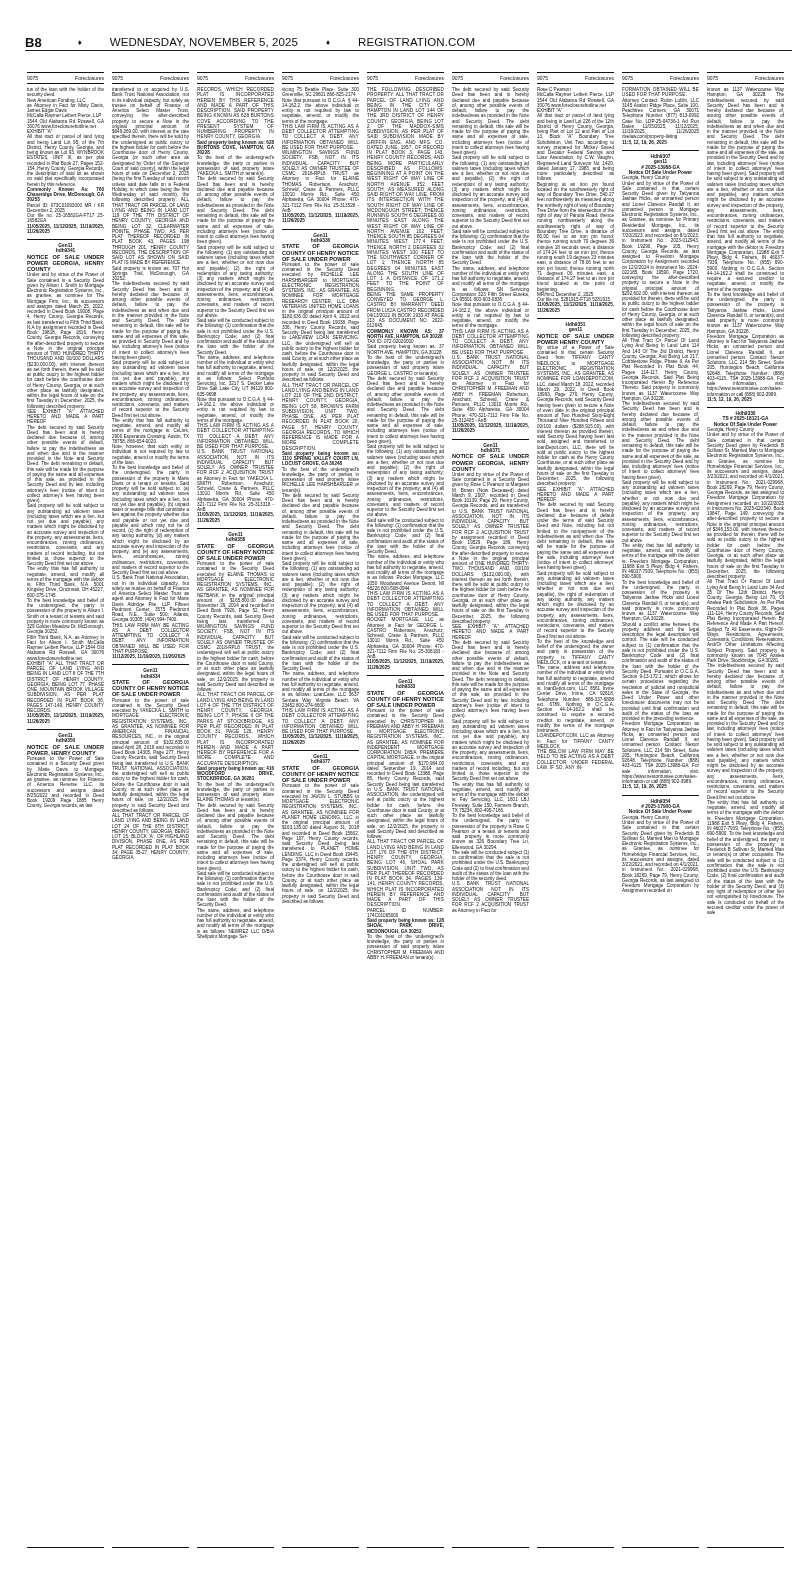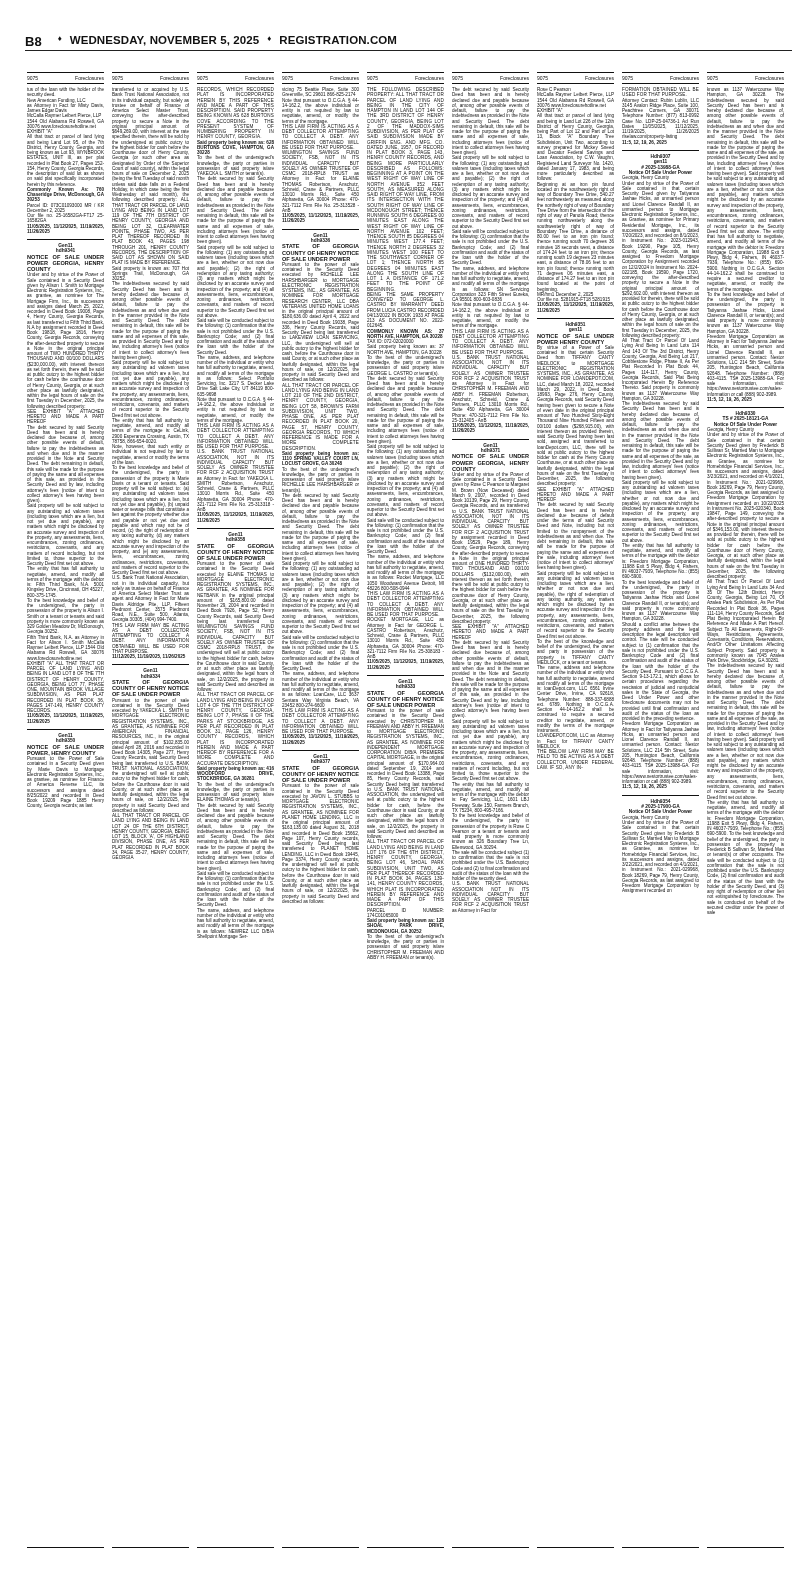--- a/index.html
+++ b/index.html
@@ -1,19 +1,19 @@
 <!DOCTYPE html>
 <html><head>
 <meta charset="utf-8">
 <style>
   html,body{margin:0;padding:0;background:#fff;}
   body{width:792px;height:1584px;overflow:hidden;position:relative;font-family:"Liberation Sans",sans-serif;color:#111;}
-  .masthead{position:absolute;left:25px;top:34px;width:767px;height:16px;border-bottom:1px solid #222;display:flex;font-family:"Liberation Sans",sans-serif;}
+  .masthead{position:absolute;left:25px;top:34px;width:767px;height:16px;border-bottom:1px solid #222;display:flex;align-items:center;font-family:"Liberation Sans",sans-serif;gap:20px;}
   .masthead .pg{font-weight:bold;font-size:13px;margin-right:8px;}
-  .masthead .txt{font-size:11.5px;letter-spacing:0.1px;font-weight:bold;}
+  .masthead .txt{font-size:11.5px;letter-spacing:0.1px;}
   .masthead .dia{font-size:8px;margin:0 8px;}
   .cols{position:absolute;left:27px;top:72px;width:765px;height:1476px;display:flex;gap:8px;}
   .col{width:77px;flex:0 0 77px;overflow:hidden;position:relative;}
   .col-head{border-top:1.5px solid #111;border-bottom:1.5px solid #111;height:10px;display:flex;justify-content:space-between;align-items:center;font-size:5px;margin-bottom:3px;}
   .col-body{font-size:4.6px;line-height:5.25px;text-align:justify;hyphens:auto;height:1455px;overflow:hidden;}
   .col-body p{margin:0;}
   .b{font-weight:bold;}
   .caps{text-transform:uppercase;letter-spacing:0.15px;}
   .notice-sep{border-top:1px solid #111;margin:5px 0 3px 0;}
   .nh{text-align:center;font-weight:bold;font-size:4.8px;line-height:5.4px;}

